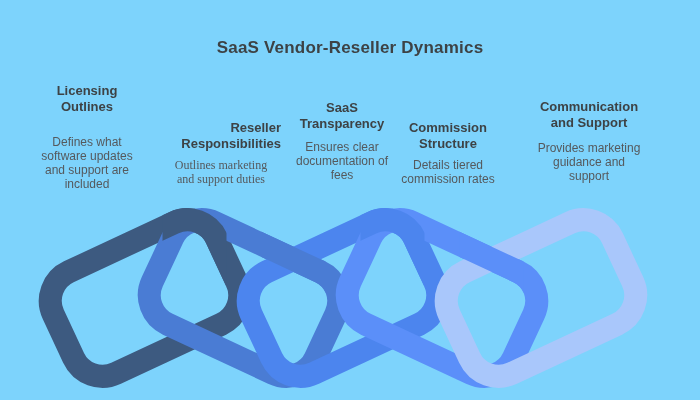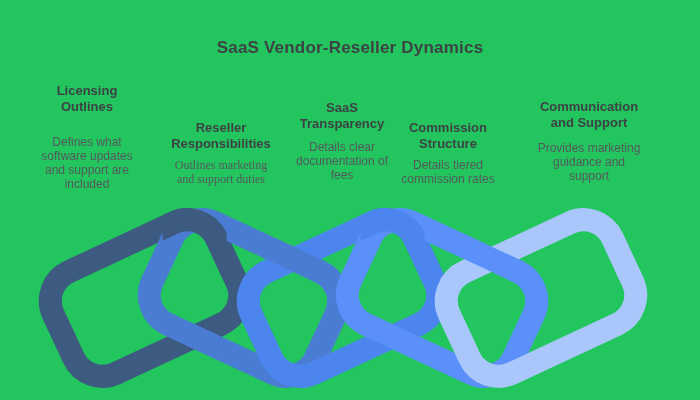--- a/index.html
+++ b/index.html
@@ -1,17 +1,17 @@
 <!DOCTYPE html>
 <html><head>
 <meta charset="utf-8">
 <style>
   html,body{margin:0;padding:0;background:#ffffff;}
   .stage{
-    position:relative;width:700px;height:400px;background:#22c55e;overflow:hidden;
+    position:relative;width:700px;height:400px;background:#7dd3fc;overflow:hidden;
     font-family:"Liberation Sans",sans-serif;
   }
   .title{
     position:absolute;top:38px;left:0;width:700px;margin:0;
     text-align:center;font-size:17px;font-weight:bold;letter-spacing:.2px;
     color:#3D4245;
   }
   .col{position:absolute;width:140px;text-align:center;}
   .col .head{
     margin:0 auto;font-size:13px;font-weight:bold;line-height:16px;color:#3D4245;
@@ -27,27 +27,27 @@
 <div class="stage">
 
   <h1 class="title">SaaS Vendor-Reseller Dynamics</h1>
 
   <section class="col" style="left:17px;top:83px;">
     <h2 class="head" style="max-width:95px;">Licensing Outlines</h2>
     <p class="desc" style="max-width:102px;margin-top:20px;">Defines what software updates and support are included</p>
   </section>
 
   <section class="col" style="left:151px;top:120px;">
-    <h2 class="head" style="max-width:120px;">Reseller Responsibilities</h2>
+    <h2 class="head" style="max-width:120px;text-align:right;">Reseller Responsibilities</h2>
     <p class="desc" style="max-width:112px;margin-top:6px;font-family:Liberation Serif, serif;">Outlines marketing and support duties</p>
   </section>
 
   <section class="col" style="left:272px;top:100px;">
     <h2 class="head" style="max-width:108px;">SaaS Transparency</h2>
-    <p class="desc" style="max-width:98px;margin-top:8px;">Details clear documentation of fees</p>
+    <p class="desc" style="max-width:98px;margin-top:8px;">Ensures clear documentation of fees</p>
   </section>
 
   <section class="col" style="left:378px;top:120px;">
     <h2 class="head" style="max-width:104px;">Commission Structure</h2>
     <p class="desc" style="max-width:94px;margin-top:6px;">Details tiered commission rates</p>
   </section>
 
   <section class="col" style="left:519px;top:99px;">
     <h2 class="head" style="max-width:124px;">Communication and Support</h2>
     <p class="desc" style="max-width:104px;margin-top:10px;">Provides marketing guidance and support</p>

